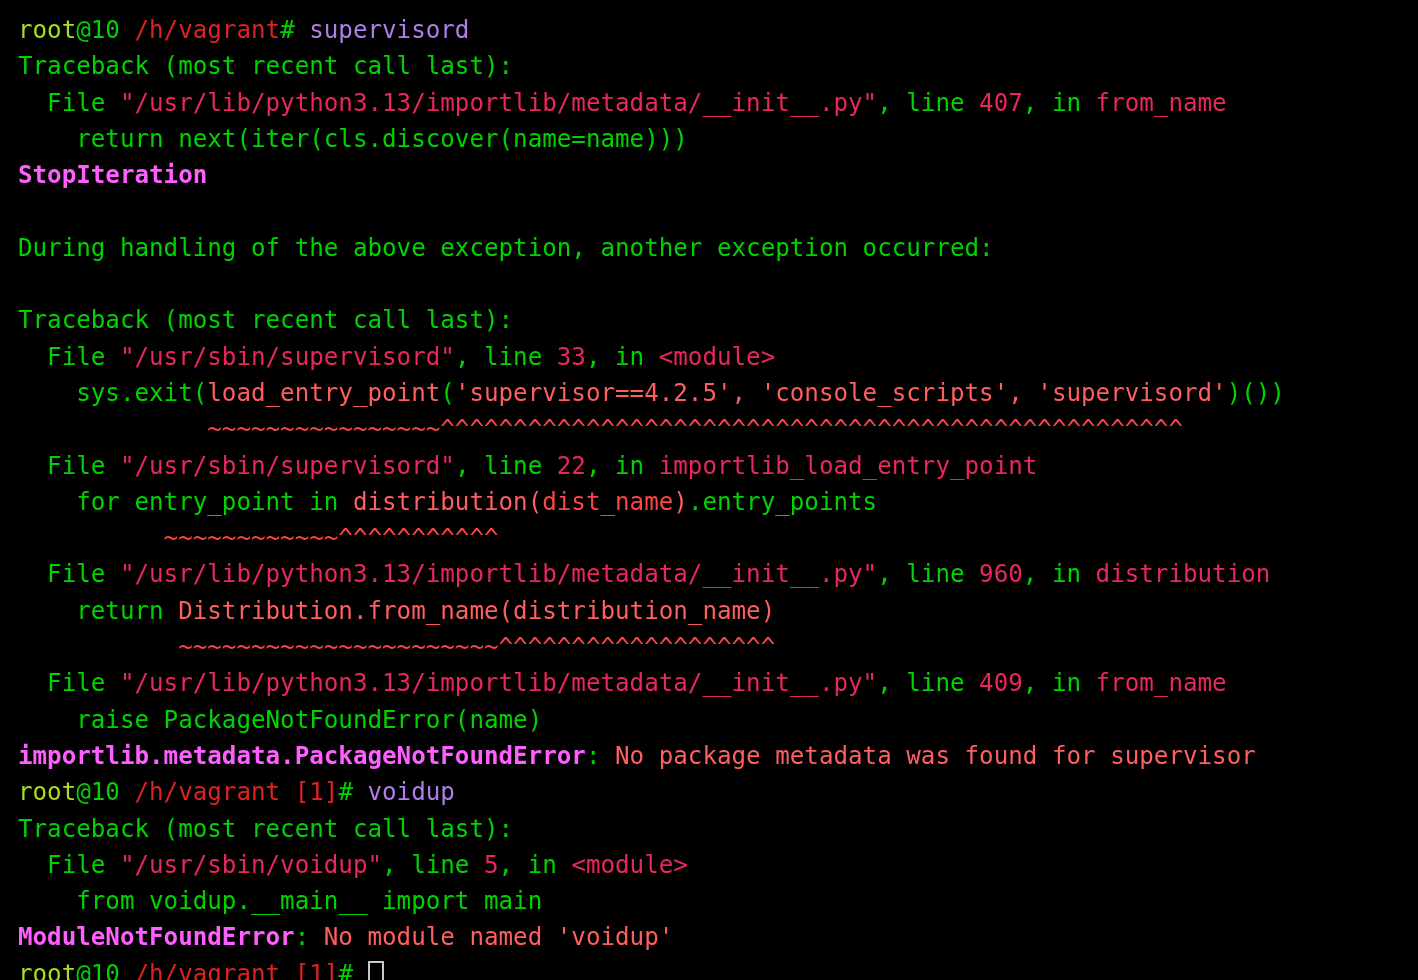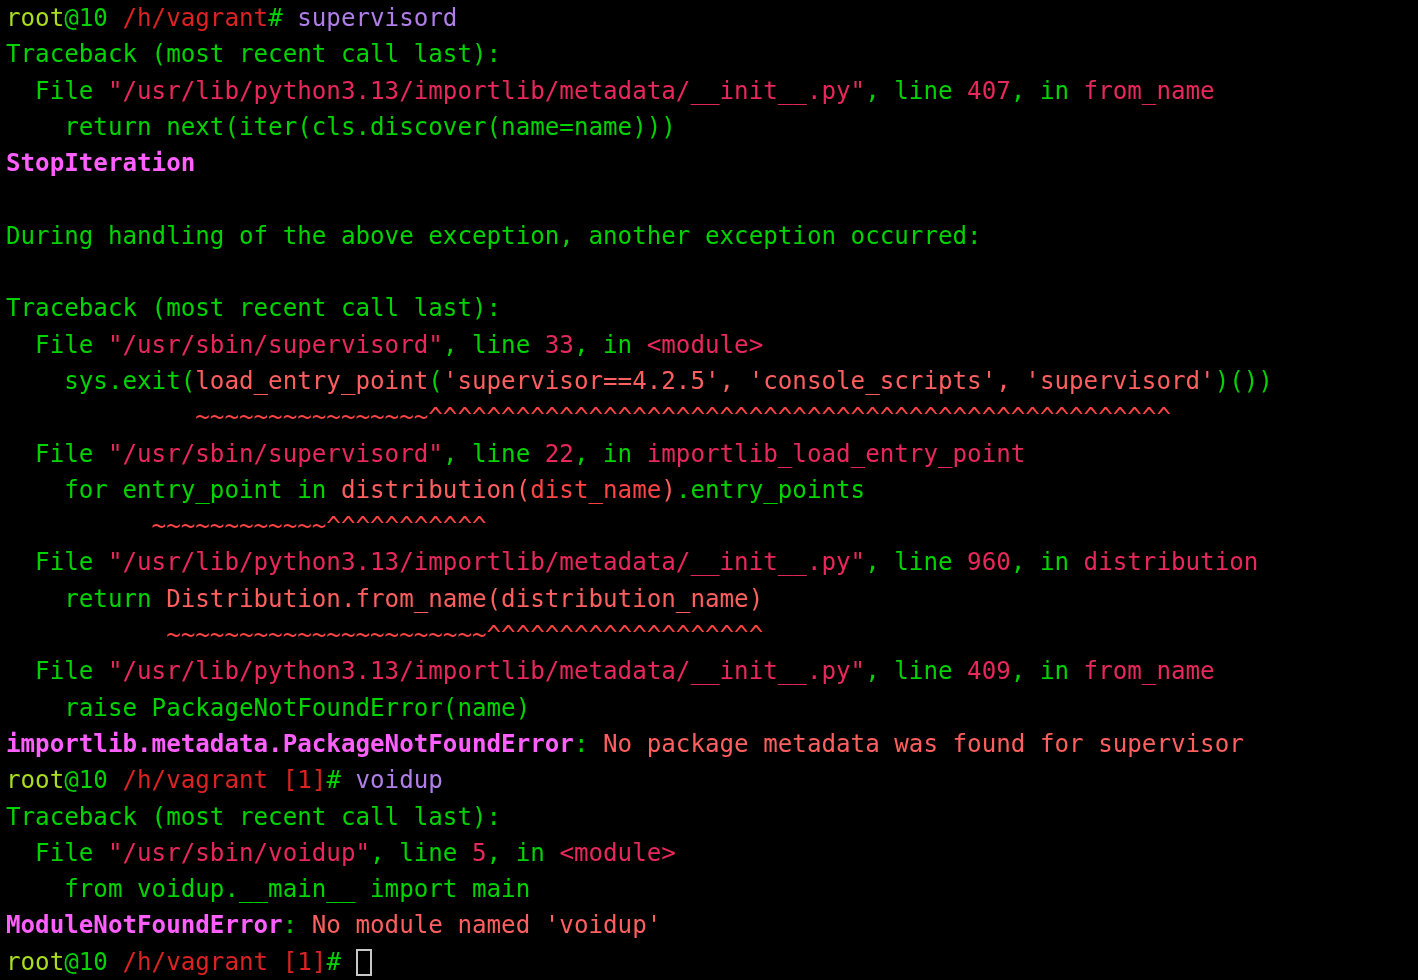--- a/index.html
+++ b/index.html
@@ -12,21 +12,21 @@
     width: 1418px;
     height: 980px;
     overflow: hidden;
     font-family: "DejaVu Sans Mono", "Liberation Mono", monospace;
   }
   #terminal {
     position: relative;
     width: 1418px;
     height: 980px;
     background: #000000;
-    padding: 0;
+    padding: 12px;
     box-sizing: border-box;
     font-family: "DejaVu Sans Mono", "Liberation Mono", monospace;
     font-size: 24.2px;
     line-height: 36.3px;
     letter-spacing: 0px;
     white-space: pre;
     overflow: hidden;
   }
   .row {
     height: 36.3px;

